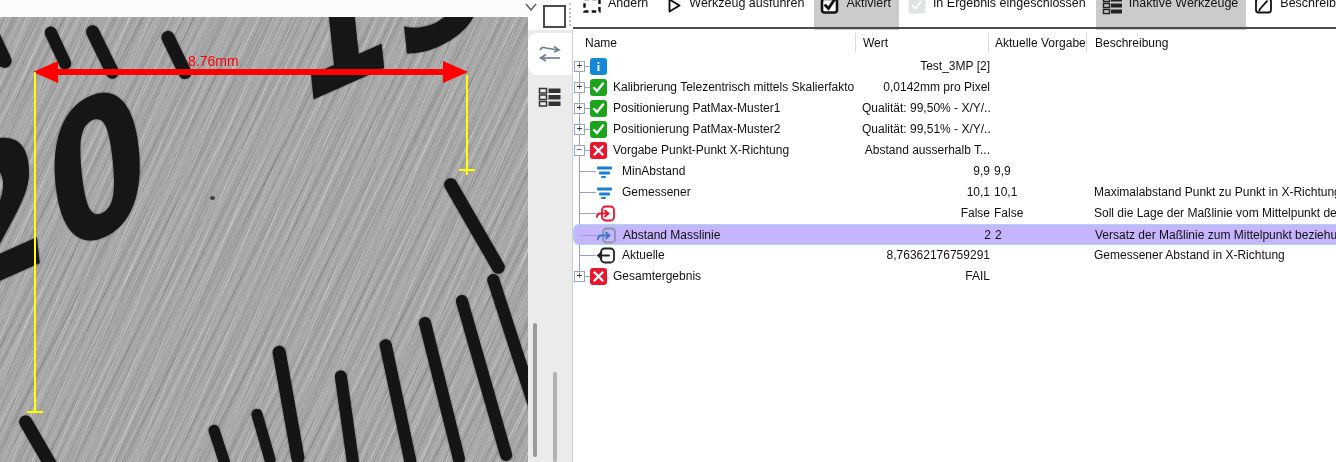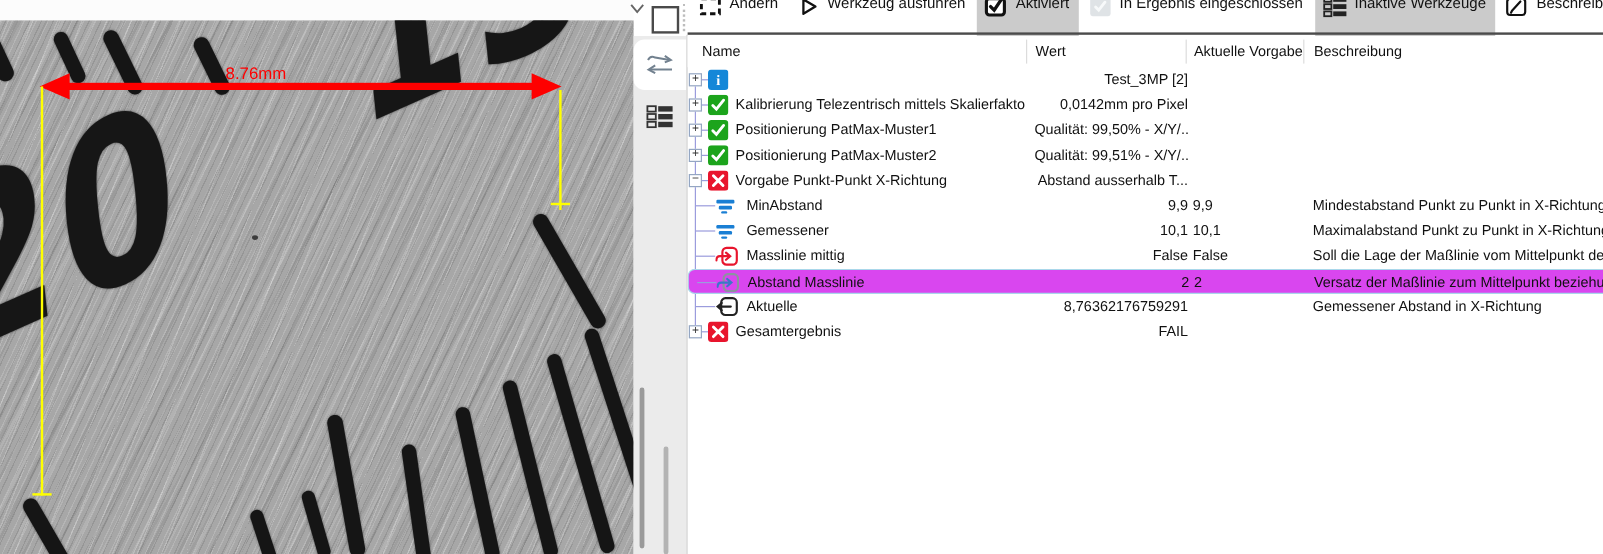--- a/index.html
+++ b/index.html
@@ -59,21 +59,21 @@
   .tb-item.pressed { background:#cbcbcb; }
   .toolbar-underline { position:absolute; left:573px; top:27px; width:763px; height:2px; background:#4b4b4b; }
 
   
   .thead { position:absolute; left:573px; top:30px; width:763px; height:26px; background:#fff; font-size:12px; color:#111; }
   .th { position:absolute; top:6px; white-space:nowrap; }
   .th-sep { position:absolute; top:3px; width:1px; height:20px; background:#dcdcdc; }
   .rows { position:absolute; left:573px; top:56px; width:763px; height:240px; }
   .treeline { position:absolute; left:6px; top:10px; width:1px; height:211px; background:#9b9cdd; }
   .row { position:absolute; left:0; width:763px; height:21px; font-size:12px; color:#111; }
-  .row.selected { background:#d946ef; border-top:1px solid #a9d7ea; border-bottom:1px solid #a9d7ea;
+  .row.selected { background:#c4b5fd; border-top:1px solid #a9d7ea; border-bottom:1px solid #a9d7ea;
     border-left:1px solid #a9d7ea; border-radius:6px 0 0 6px; }
   .stub { position:absolute; top:10px; height:1px; background:#9b9cdd; }
   .expbox { position:absolute; left:1px; top:5px; width:11px; height:11px; background:#fff;
     border:1px solid #94a6c2; color:#333; font-size:10px; line-height:8px; text-align:center; cursor:pointer; }
   .ric { position:absolute; top:2px; width:17px; height:17px; }
   .cell { position:absolute; top:3px; white-space:nowrap; overflow:hidden; }
   .c-name { }
   .c-wert { left:289px; width:128px;text-align:right; }
   .c-vorg { left:421px; width:96px; }
   .c-desc { left:521px; width:242px; }
@@ -313,21 +313,20 @@
             <g fill="#1A7FD4">
               <rect x="1" y="3.5" width="15" height="3" rx="1"></rect>
               <rect x="3" y="8.5" width="11" height="3" rx="1"></rect>
               <rect x="5" y="13" width="5" height="2" rx="1"></rect>
             </g>
           </svg>
         </span>
         <span class="cell c-name" style="left:49px;width:233px">MinAbstand</span>
         <span class="cell c-wert">9,9</span>
         <span class="cell c-vorg">9,9</span>
-        <span class="cell c-desc">Mindestabstand Punkt zu Punkt in X-Richtung</span>
       </div>
       <div class="row" style="top: 126px;">
         <div class="stub" style="left:7px;width:16px"></div>
         <span class="ric" style="left:23px">
           <svg width="17" height="17" viewBox="0 0 17 17">
             <g fill="#1A7FD4">
               <rect x="1" y="3.5" width="15" height="3" rx="1"></rect>
               <rect x="3" y="8.5" width="11" height="3" rx="1"></rect>
               <rect x="5" y="13" width="5" height="2" rx="1"></rect>
             </g>
@@ -339,21 +338,20 @@
         <span class="cell c-desc">Maximalabstand Punkt zu Punkt in X-Richtung</span>
       </div>
       <div class="row" style="top: 147px;">
         <div class="stub" style="left:7px;width:16px"></div>
         <span class="ric" style="left:23px">
           <svg width="19" height="17" viewBox="0 0 19 17">
             <rect x="6" y="1.5" width="12" height="14" rx="3.5" fill="none" stroke="#e8152d" stroke-width="1.8"></rect>
             <path d="M1 12 Q1 8.5 4 8.5 L12 8.5 M9 5.5 L12.5 8.5 L9 11.5" fill="none" stroke="#e8152d" stroke-width="1.8" stroke-linecap="round"></path>
           </svg>
         </span>
-        <span class="cell c-name" style="left:49px;width:233px">Masslinie mittig</span>
         <span class="cell c-wert">False</span>
         <span class="cell c-vorg">False</span>
         <span class="cell c-desc">Soll die Lage der Maßlinie vom Mittelpunkt der L</span>
       </div>
       <div class="row selected" style="top: 168px;">
         <div class="stub" style="left:7px;width:16px"></div>
         <span class="ric" style="left:23px">
           <svg width="19" height="17" viewBox="0 0 19 17">
             <rect x="6" y="1.5" width="12" height="14" rx="3.5" fill="none" stroke="#8b93a0" stroke-width="1.8"></rect>
             <path d="M1 12 Q1 8.5 4 8.5 L12 8.5 M9 5.5 L12.5 8.5 L9 11.5" fill="none" stroke="#3a78c8" stroke-width="1.8" stroke-linecap="round"></path>

